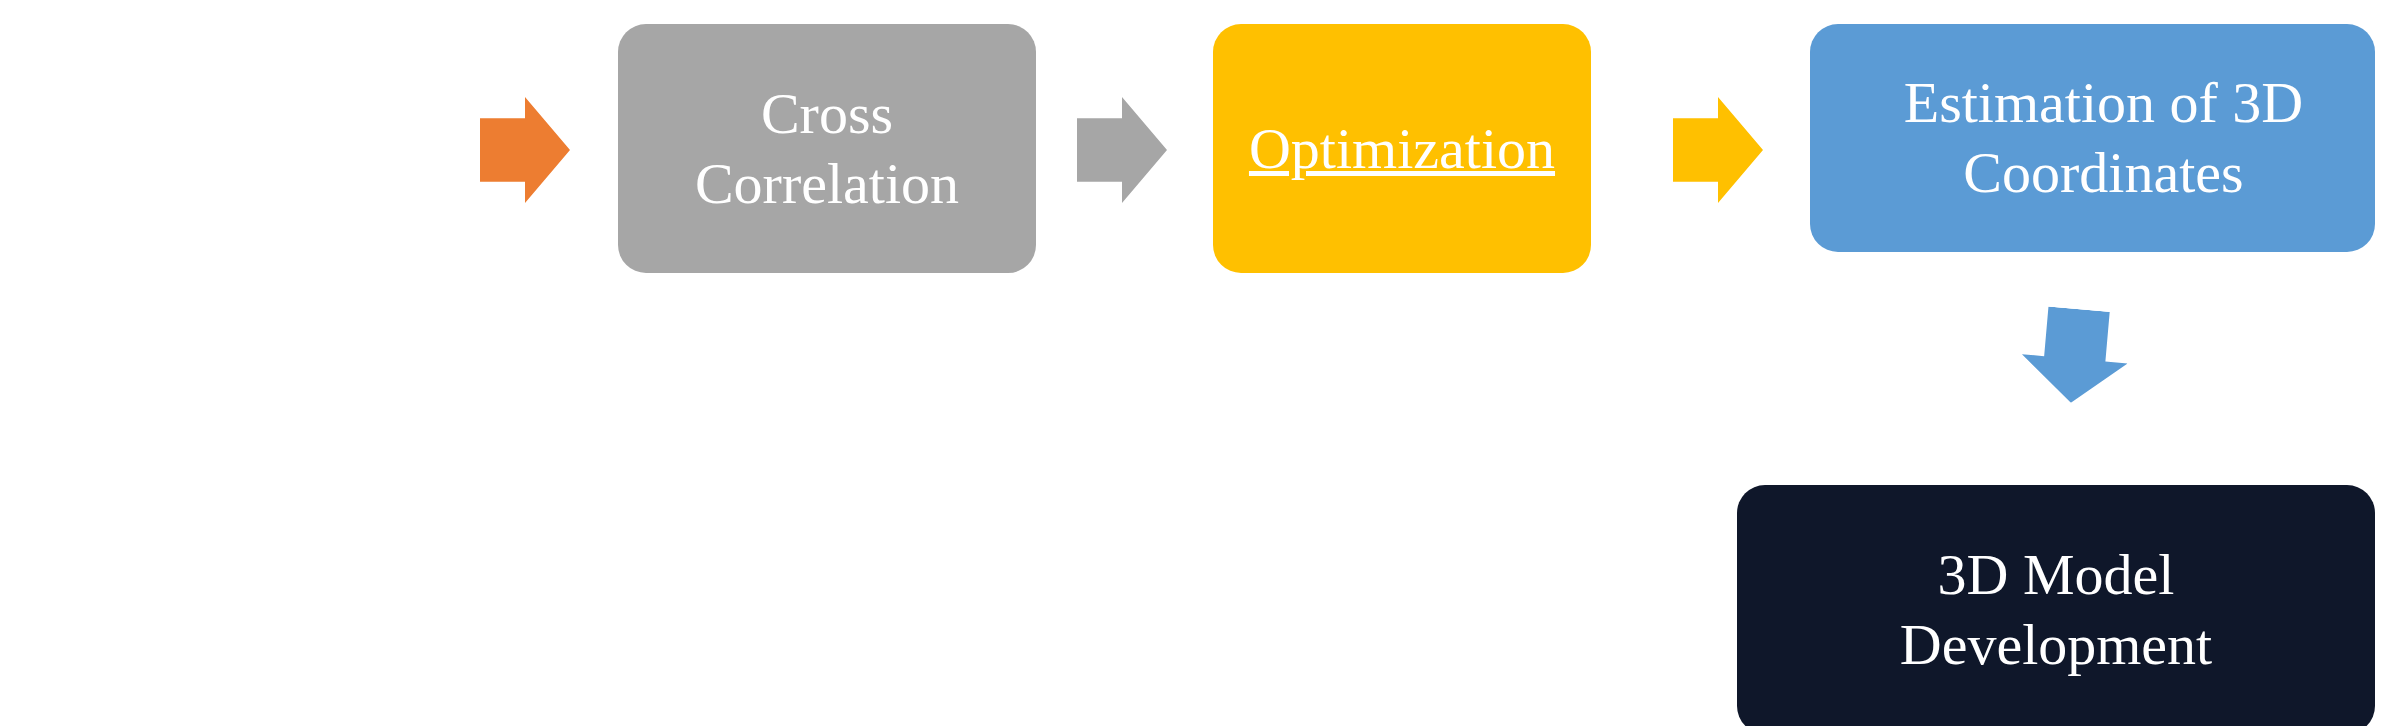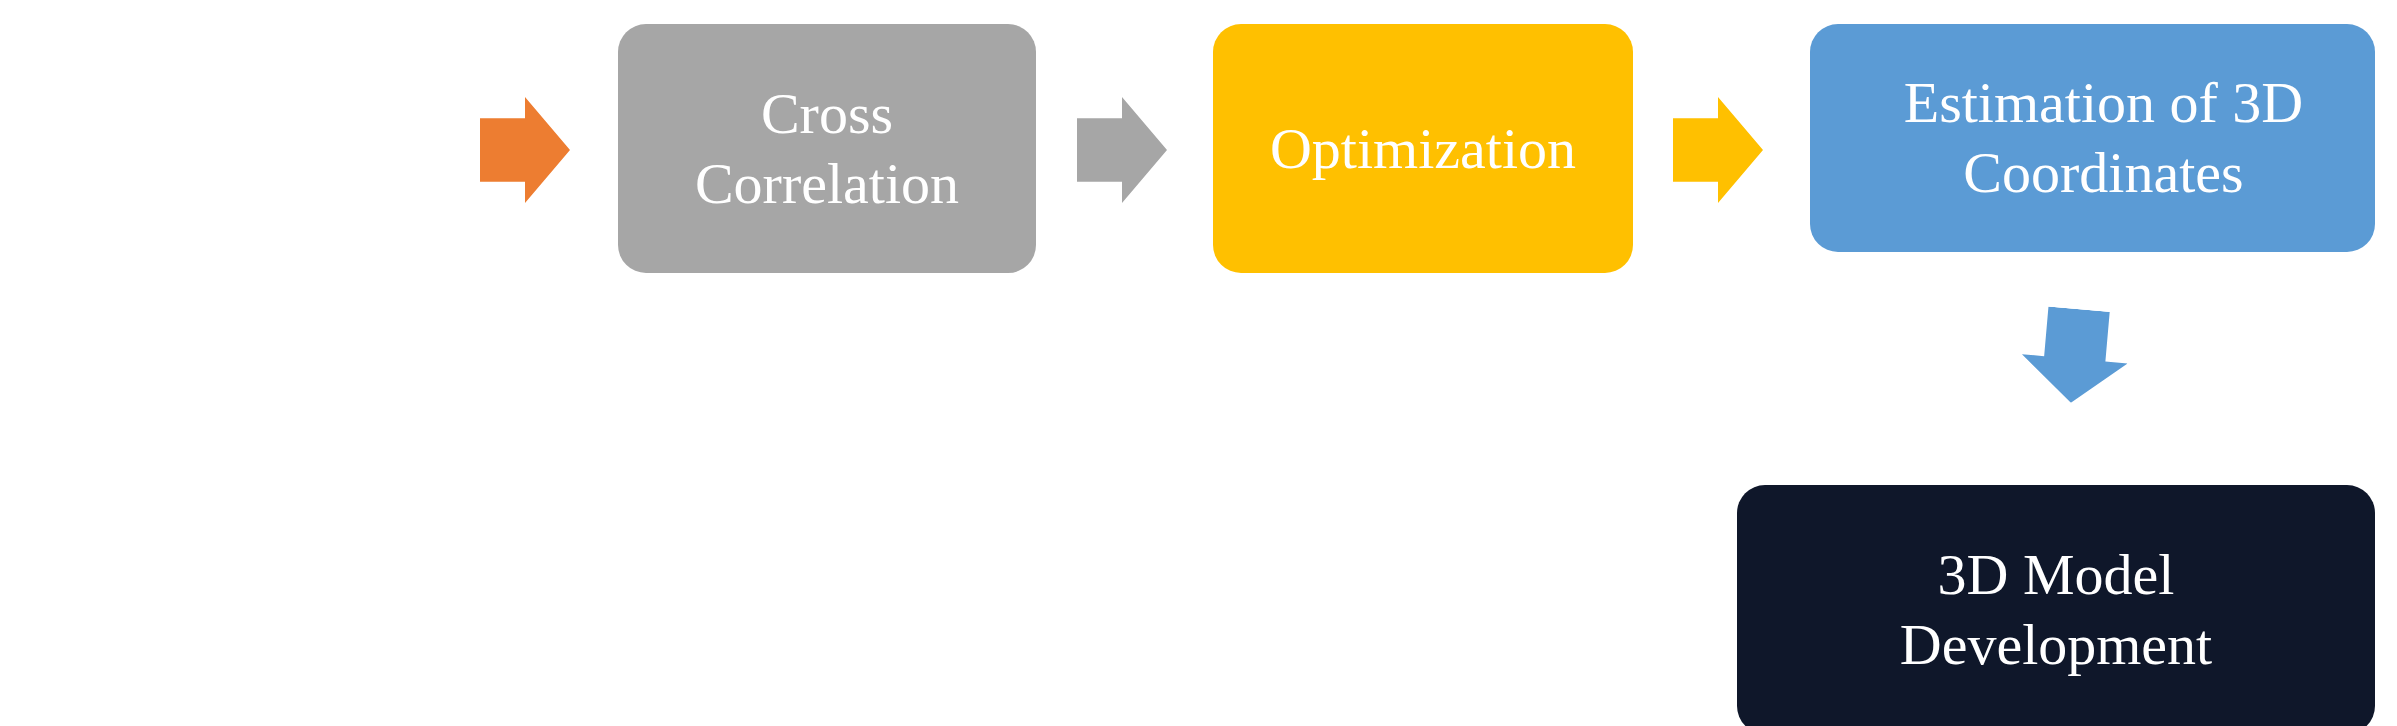--- a/index.html
+++ b/index.html
@@ -24,21 +24,21 @@
     justify-content: center;
     text-align: center;
     font-size: 58px;
     line-height: 70px;
     white-space: pre-line;
     box-sizing: border-box;
     padding: 0 10px;
   }
   .node-1 { left: 21px;   top: 24px;  width: 417px; height: 249px; background: #ED7D31; }
   .node-2 { left: 618px;  top: 24px;  width: 418px; height: 249px; background: #A6A6A6; }
-  .node-3 { left: 1213px; top: 24px;  width: 420px; height: 249px; background: #FFC000; }
+  .node-3 { left: 1213px; top: 24px;  width: 378px; height: 249px; background: #FFC000; text-decoration: underline; }
   .node-4 { left: 1810px; top: 24px;  width: 565px; height: 228px; background: #5B9BD5; padding-left: 32px; }
   .node-5 { left: 1737px; top: 449px; width: 638px; height: 249px; background: #70AD47; }
 
   .arrow-right {
     position: absolute;
     width: 90px;
     height: 106px;
     clip-path: polygon(0% 20%, 50% 20%, 50% 0%, 100% 50%, 50% 100%, 50% 80%, 0% 80%);
   }
   .arrow-1 { left: 480px;  top: 97px; background: #ED7D31; }

